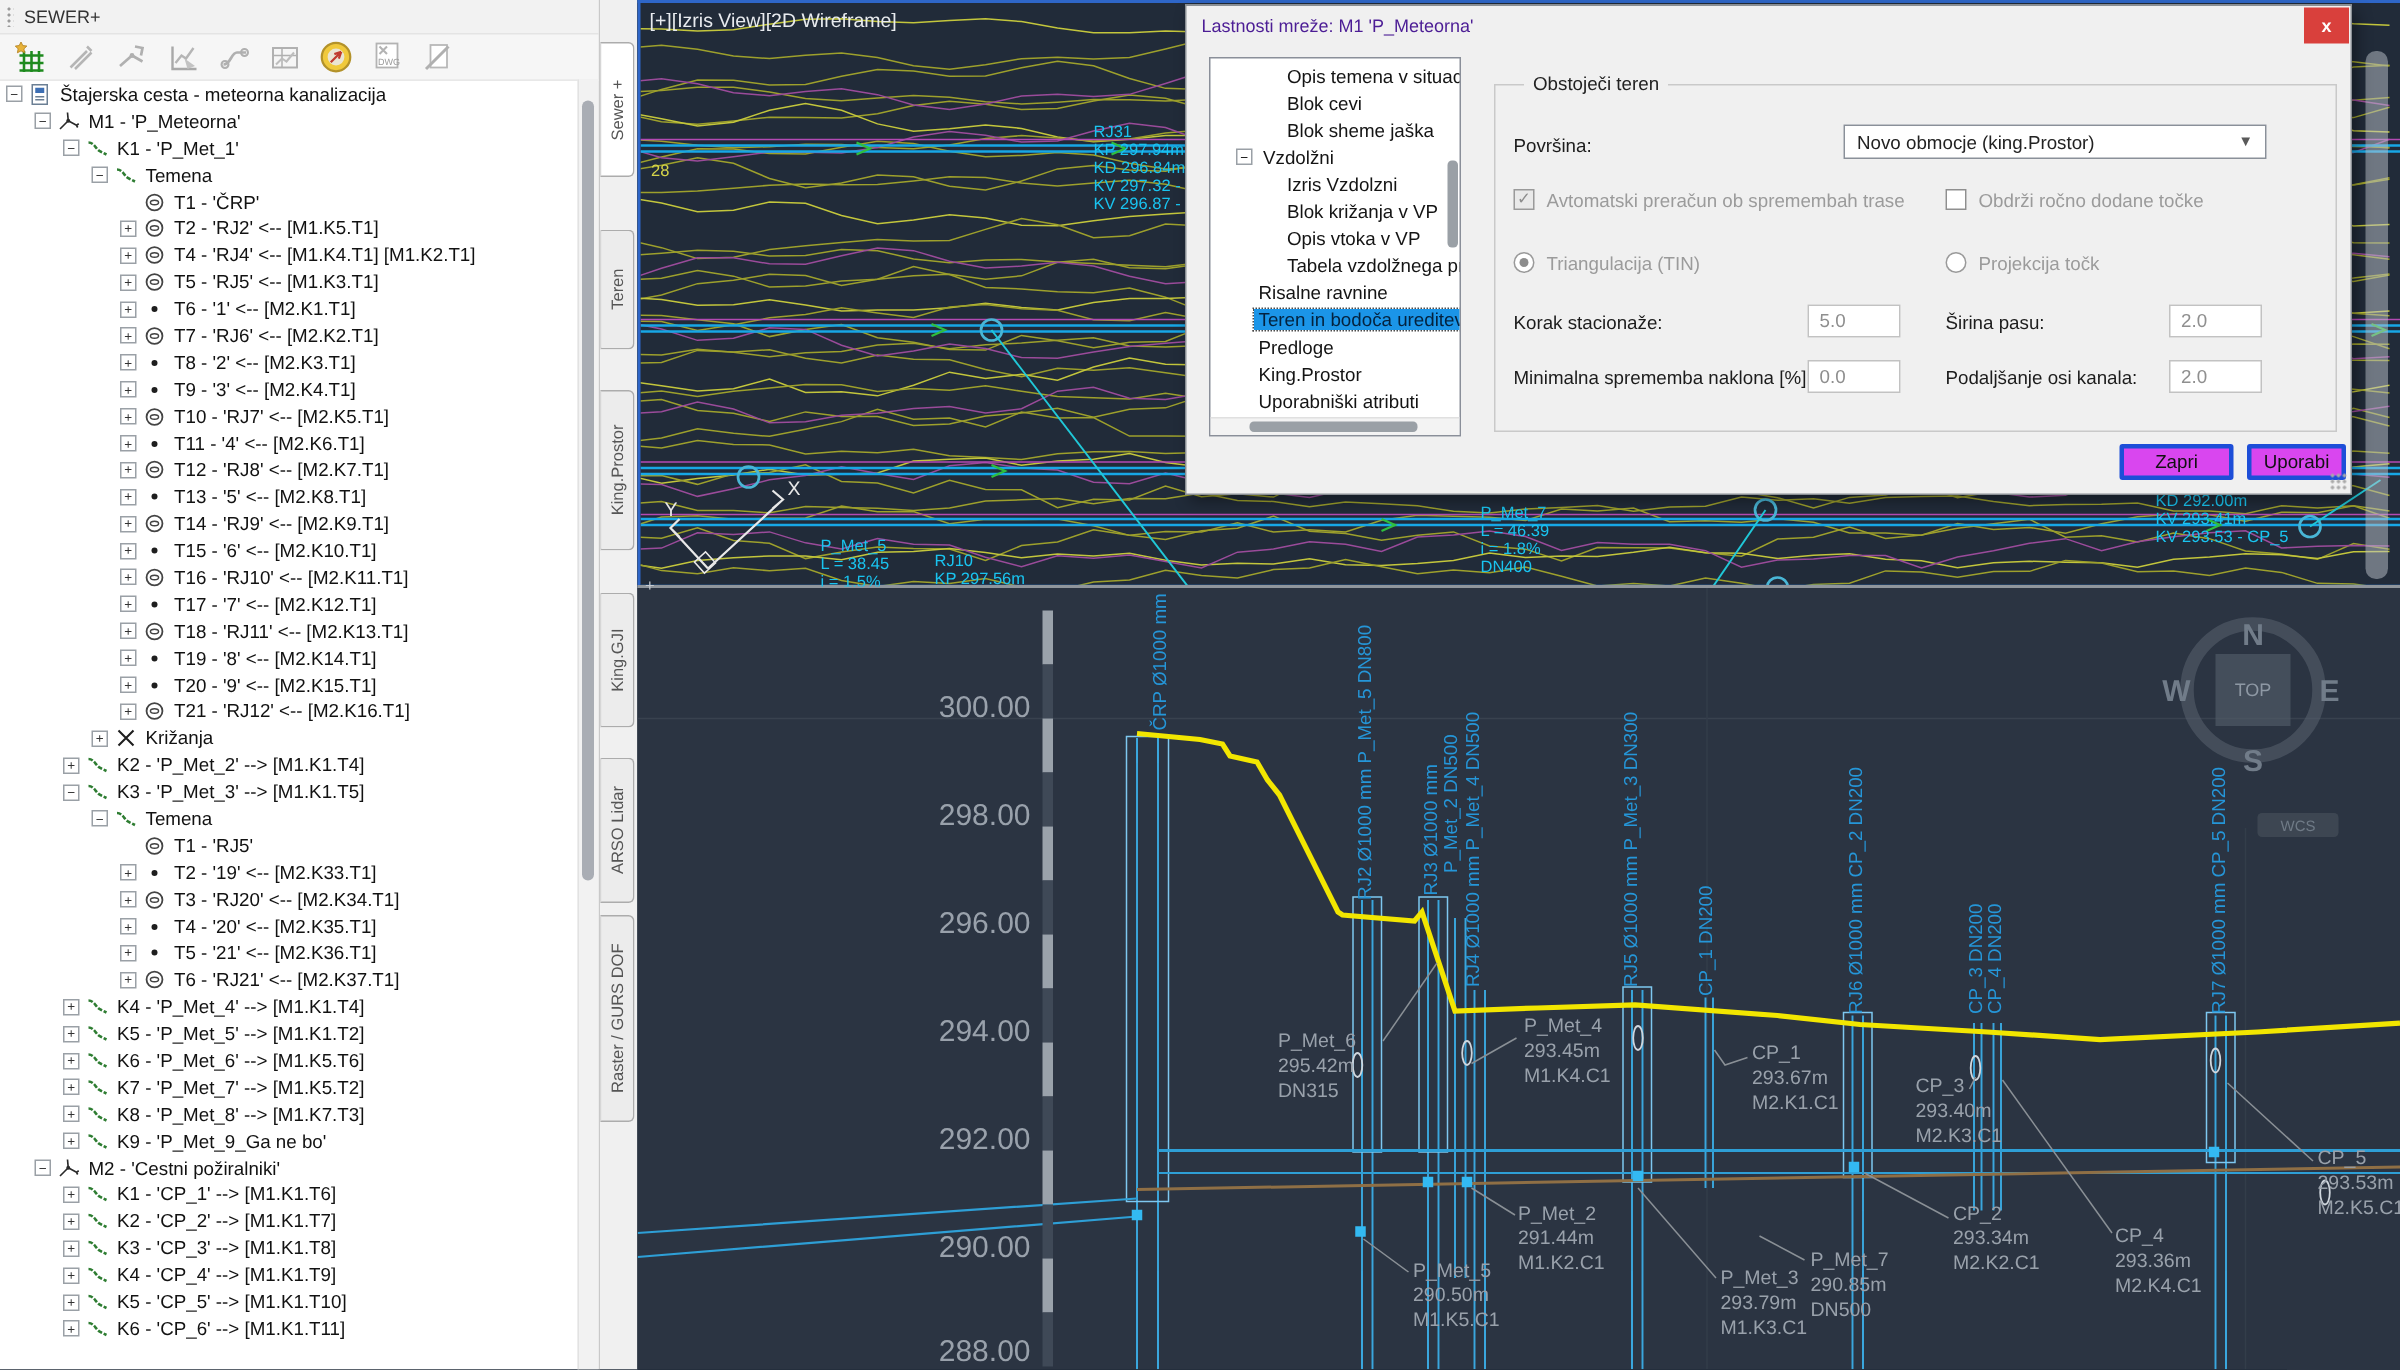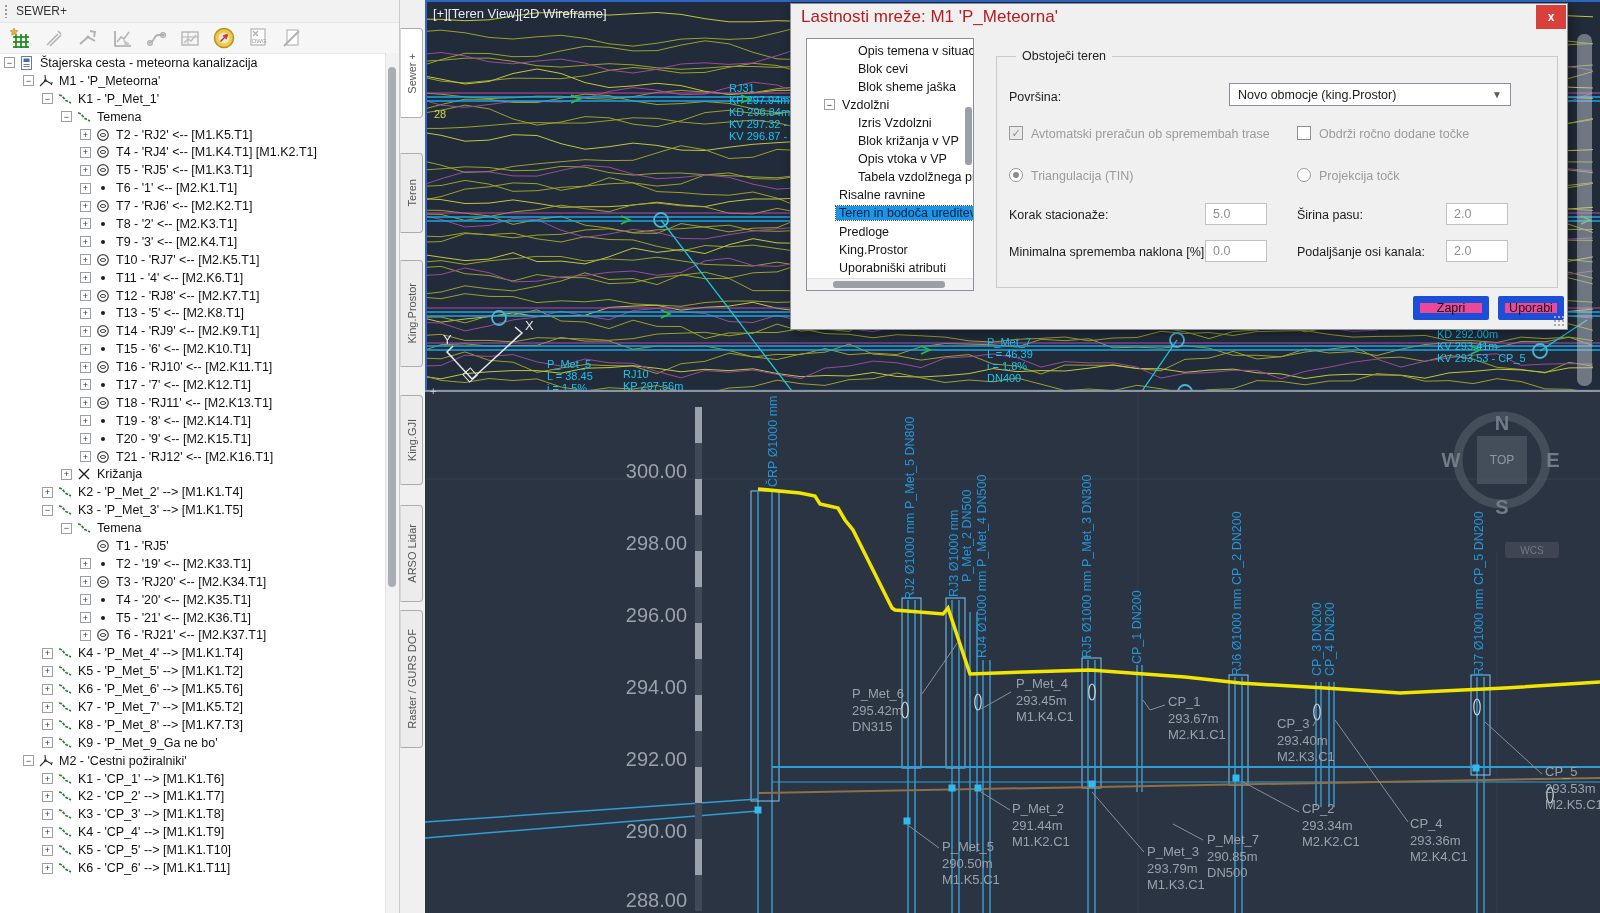--- a/index.html
+++ b/index.html
@@ -27,42 +27,42 @@
   #map{position:absolute;left:0;top:0;width:1175px;height:391px;background:#212b39;overflow:hidden;border-top:2px solid #2e66c8;border-left:2px solid #2e66c8;box-sizing:border-box}
   .view-label{position:absolute;left:6px;top:4px;color:#e8ebef;font-size:13px;z-index:5}
   .maplab{position:absolute;font-size:11px;line-height:12px;color:#19c4f0;z-index:4;white-space:nowrap}
   #map-scroll{position:absolute;right:8px;top:34px;width:15px;height:352px;background:rgba(190,196,204,.5);border-radius:7px;z-index:6}
   #splitter{position:absolute;left:0;top:390px;width:1175px;height:2px;background:#8f959c;z-index:3}
   .split-plus{position:absolute;left:5px;top:385px;color:#c6cad0;font-size:11px;z-index:4}
   #profile{position:absolute;left:0;top:392px;width:1175px;height:521px;background:#2b3442;overflow:hidden}
   .ptitle{position:absolute;left:25px;top:203px;font-size:23px;line-height:27px;color:#8b929b}
   
   #dialog{position:absolute;left:790px;top:3px;width:778px;height:327px;background:#f0f0f0;border:1px solid #8a8f94;box-shadow:3px 4px 10px rgba(0,0,0,.4);box-sizing:border-box;z-index:10}
-  .dtitle{height:26px;display:flex;align-items:center;padding-left:10px;font-size:17px;color:#b91c1c}
+  .dtitle{height:26px;display:flex;align-items:center;padding-left:10px;font-size:12px;color:#4c1d95}
   .dclose{position:absolute;right:1px;top:1px;width:30px;height:24px;background:#d9403c;color:#fff;display:flex;align-items:center;justify-content:center;font-size:12px;font-weight:bold}
   #dlist{position:absolute;left:15px;top:34px;width:168px;height:253px;background:#fff;border:1px solid #8a8f99;font-size:12.5px;overflow:hidden;box-sizing:border-box}
   .dlrow{position:absolute;height:17px;display:flex;align-items:center;white-space:nowrap;color:#141414}
   .dlrow .lbl{padding:0 3px}
   .dlrow.sel .lbl{background:#1b95e8;color:#04223e;outline:1px dotted #4a4a4a}
   .dexp{width:11px;height:11px;border:1px solid #9aa0a6;display:inline-flex;align-items:center;justify-content:center;font-size:9px;line-height:8px;background:#fff;margin-right:4px;box-sizing:border-box;flex:none}
   #dlist .vthumb{position:absolute;right:1px;top:68px;width:7px;height:58px;background:#9aa0a6;border-radius:3px}
   #dlist .hbar{position:absolute;left:0;right:0;bottom:0;height:11px;background:#f3f3f3;border-top:1px solid #e0e0e0}
   #dlist .hthumb{position:absolute;left:26px;bottom:2px;width:112px;height:7px;background:#9aa0a6;border-radius:3px}
   .groupbox{position:absolute;left:205px;top:52px;width:560px;height:230px;border:1px solid #c9c9c9}
   .gb-label{position:absolute;left:225px;top:45px;background:#f0f0f0;padding:0 6px;font-size:12.5px;color:#222}
   .fld-label{position:absolute;font-size:12.5px;color:#1c1c1c;white-space:nowrap}
   .fld-label.dis{color:#9b9b9b}
   .combo{position:absolute;left:438px;top:79px;width:282px;height:23px;background:#fff;border:1px solid #8a9099;display:flex;align-items:center;padding-left:8px;font-size:12.5px;color:#222;box-sizing:border-box}
   .combo .chev{position:absolute;right:8px;color:#5a5a5a;font-size:10px}
   .cb{position:absolute;width:14px;height:14px;border:1px solid #9a9a9a;background:#e9e9e9;box-sizing:border-box;color:#8d8d8d;font-size:11px;line-height:12px;text-align:center}
   .cb.unchecked{background:#fff;border-color:#8f8f8f;color:transparent}
   .radio{position:absolute;width:14px;height:14px;border:1px solid #9a9a9a;border-radius:50%;background:#fff;box-sizing:border-box}
   .radio.on::after{content:"";position:absolute;left:3px;top:3px;width:6px;height:6px;border-radius:50%;background:#8d8d8d}
   .tinput{position:absolute;width:62px;height:22px;background:#fff;border:1px solid #c2c2c2;font-size:12.5px;color:#8f8f8f;display:flex;align-items:center;padding-left:7px;box-sizing:border-box}
-  .dbtn{position:absolute;height:24px;background:#ec4899;border:7px solid #1d4ed8;border-radius:2px;font-size:12.5px;color:#111;display:flex;align-items:center;justify-content:center;box-sizing:border-box}
+  .dbtn{position:absolute;height:24px;background:#d946ef;border:3px solid #1d4ed8;border-radius:2px;font-size:12.5px;color:#111;display:flex;align-items:center;justify-content:center;box-sizing:border-box}
   .dgrip{position:absolute;right:2px;bottom:2px;width:12px;height:12px;background-image:radial-gradient(circle,#a9a9a9 1px,transparent 1.2px);background-size:4px 4px}
 </style>
 </head>
 <body>
 
 <div id="left-panel">
   <div class="panel-header">
     <span class="grip"></span>
     <span>SEWER+</span>
   </div>
@@ -167,20 +167,30 @@
         <span>K1 - 'P_Met_1'</span>
       </div>
       <div class="trow" style="padding-left: 61px;">
         <span class="texp">−</span>
         <span class="ticon">
           <svg width="14" height="14" viewBox="0 0 14 14">
             <path d="M1,3 C5,3 6,8 9,9 L13,11" stroke="#2e7d32" stroke-width="1.7" fill="none" stroke-dasharray="3 1.2"></path>
           </svg>
         </span>
         <span>Temena</span>
+      </div>
+      <div class="trow" style="padding-left: 80px;">
+        <span class="tspace"></span>
+        <span class="ticon">
+          <svg width="14" height="14" viewBox="0 0 14 14">
+            <circle cx="7" cy="7" r="5.3" fill="none" stroke="#444" stroke-width="1.2"></circle>
+            <ellipse cx="7" cy="7" rx="2.7" ry="1.5" fill="none" stroke="#444" stroke-width="1"></ellipse>
+          </svg>
+        </span>
+        <span>T1 - 'ČRP'</span>
       </div>
       <div class="trow" style="padding-left: 80px;">
         <span class="texp">+</span>
         <span class="ticon">
           <svg width="14" height="14" viewBox="0 0 14 14">
             <circle cx="7" cy="7" r="5.3" fill="none" stroke="#444" stroke-width="1.2"></circle>
             <ellipse cx="7" cy="7" rx="2.7" ry="1.5" fill="none" stroke="#444" stroke-width="1"></ellipse>
           </svg>
         </span>
         <span>T2 - 'RJ2'  &lt;--  [M1.K5.T1]</span>
@@ -667,21 +677,21 @@
         <path d="M644,308 L653,312 L644,316" stroke="#2fbf3f" stroke-width="1.5" fill="none"></path>
         <path d="M894,308 L903,312 L894,316" stroke="#2fbf3f" stroke-width="1.5" fill="none"></path>
         <path d="M1094,308 L1103,312 L1094,316" stroke="#2fbf3f" stroke-width="1.5" fill="none"></path>
         <path d="M494,344 L503,348 L494,352" stroke="#2fbf3f" stroke-width="1.5" fill="none"></path>
         <path d="M1044,344 L1053,348 L1044,352" stroke="#2fbf3f" stroke-width="1.5" fill="none"></path>
         <path d="M20,350 L45,377 M45,377 L95,331 M88,325 l7,6 -7,6 M26,344 l-6,6 6,6" stroke="#e8e8e8" stroke-width="1.5" fill="none"></path>
         <rect x="38" y="368" width="10" height="10" fill="none" stroke="#e8e8e8" transform="rotate(-42 43 373)"></rect>
         <text x="16" y="342" fill="#e8e8e8" font-size="13" font-family="Liberation Sans, sans-serif">Y</text>
         <text x="98" y="328" fill="#e8e8e8" font-size="13" font-family="Liberation Sans, sans-serif">X</text>
       </svg>
-    <div class="view-label">[+][Teren View][2D Wireframe]</div>
+    <div class="view-label">[+][Izris View][2D Wireframe]</div>
   <div class="maplab" style="left: 302px; top: 80px;">
         <div>RJ31</div>
         <div>KP 297.94m</div>
         <div>KD 296.84m</div>
         <div>KV 297.32 - CP</div>
         <div>KV 296.87 - C</div>
       </div><div class="maplab" style="left: 7px; top: 106px; color: rgb(214, 212, 74);">
         <div>28</div>
       </div><div class="maplab" style="left: 120px; top: 356px;">
         <div>P_Met_5</div>

